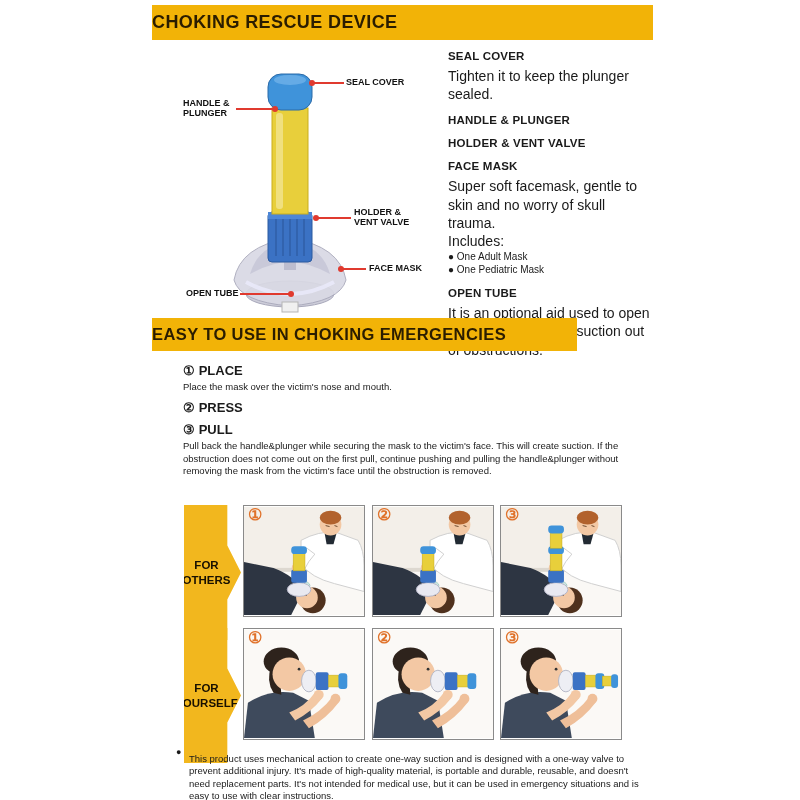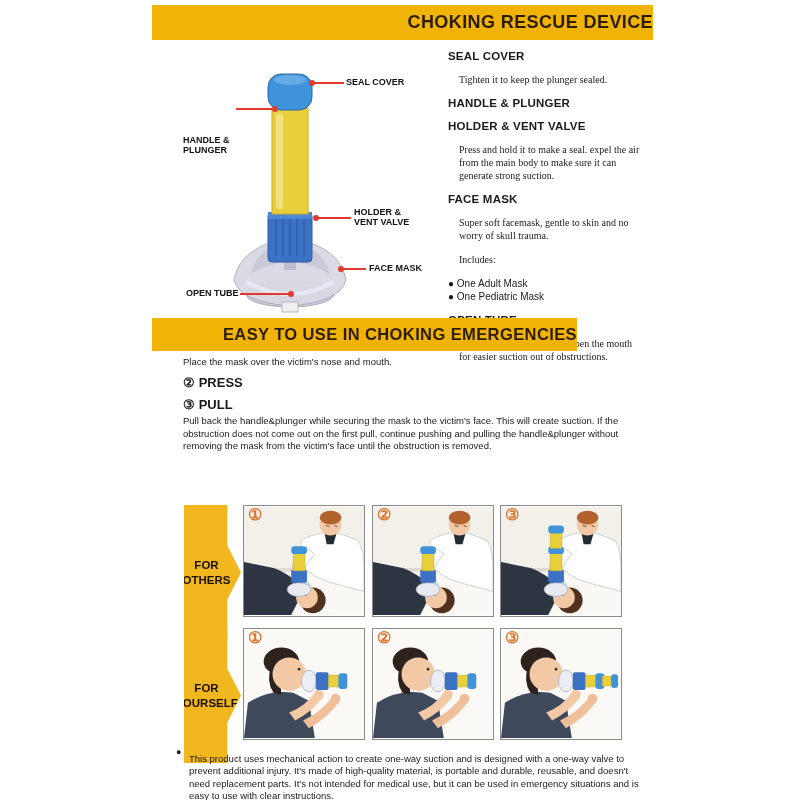--- a/index.html
+++ b/index.html
@@ -3,35 +3,35 @@
 <meta charset="utf-8">
 <style>
   html,body{margin:0;padding:0;}
   body{
     width:800px;height:800px;background:#ffffff;position:relative;
     font-family:"Liberation Sans",sans-serif;color:#1a1a1a;overflow:hidden;
   }
   .abs{position:absolute;}
   
   .banner{
-    background:#F2B307;color:#2B1D00;font-weight:bold;text-align:right;
+    background:#F2B307;color:#2B1D00;font-weight:bold;text-align:left;
     letter-spacing:.4px;
   }
   #banner1{left:152px;top:5px;width:501px;height:35px;line-height:35px;font-size:18px;}
   #banner2{left:152px;top:318px;width:425px;height:33px;line-height:33px;font-size:16.5px;}
   
   .callout{font-size:9px;font-weight:bold;color:#111;white-space:pre-line;line-height:1.15;}
   .pline{position:absolute;height:2px;background:#E03A2F;}
   .pline.dot-l::before{content:"";position:absolute;left:-4px;top:-2px;width:6px;height:6px;border-radius:50%;background:#E03A2F;}
   .pline.dot-r::after{content:"";position:absolute;right:-4px;top:-2px;width:6px;height:6px;border-radius:50%;background:#E03A2F;}
   
   #details{left:448px;top:50px;width:206px;}
   .d-head{font-size:11.5px;font-weight:bold;margin:11px 0 5px 0;letter-spacing:.2px;}
   .d-head:first-child{margin-top:0;}
-  .d-body{font-size:10px;line-height:1.3;margin:11px;font-family:Liberation Serif, serif;}
+  .d-body{font-size:14px;line-height:1.3;margin:0;}
   .d-bullet{font-size:10px;line-height:1.3;}
   
   #steps{left:183px;top:356px;width:458px;}
   .step-h{font-size:13px;font-weight:bold;margin:7px 0 3px 0;}
   .step-h .num{margin-right:4px;}
   .step-b{font-size:9.5px;line-height:1.3;margin:0;}
   
   .colhead{position:absolute;top:483px;width:124px;text-align:center;font-size:12.5px;font-weight:bold;margin-top:32px;}
   .colhead .tri{font-size:11px;margin-right:5px;}
   .panel{
@@ -122,56 +122,56 @@
   <rect x="40" y="146" width="44" height="7" fill="#4d86d6"></rect>
   <rect x="44" y="42" width="36" height="106" fill="#E8CF3B" stroke="#c9ae1e" stroke-width="1"></rect>
   <rect x="48" y="47" width="7" height="96" rx="3" fill="#ffffff" opacity="0.35"></rect>
   <rect x="40" y="8" width="44" height="36" rx="13" fill="#3F93DA" stroke="#2b6aa8" stroke-width="1"></rect>
   <ellipse cx="62" cy="14" rx="16" ry="5" fill="#6fb1e8" opacity="0.8"></ellipse>
 </svg>
 
 <div class="abs callout" style="left:346px;top:77px;">SEAL COVER</div>
 <div class="abs pline dot-l" style="left:313px;top:82px;width:31px;"></div>
 
-<div class="abs callout" style="left:183px;top:98px;width:54px;margin-top:37px;">HANDLE &amp;
+<div class="abs callout" style="left:183px;top:98px;width:54px;">HANDLE &amp;
 PLUNGER</div>
 <div class="abs pline dot-r" style="left:236px;top:108px;width:38px;"></div>
 
 <div class="abs callout" style="left:354px;top:207px;">HOLDER &amp;
 VENT VALVE</div>
 <div class="abs pline dot-l" style="left:317px;top:217px;width:34px;"></div>
 
 <div class="abs callout" style="left:369px;top:263px;">FACE MASK</div>
 <div class="abs pline dot-l" style="left:342px;top:268px;width:24px;"></div>
 
 <div class="abs callout" style="left:186px;top:288px;">OPEN TUBE</div>
 <div class="abs pline dot-r" style="left:240px;top:293px;width:50px;"></div>
 
 <div id="details" class="abs">
   <div class="d-head">SEAL COVER</div>
   <p class="d-body">Tighten it to keep the plunger sealed.</p>
 
   <div class="d-head">HANDLE &amp; PLUNGER</div>
 
   <div class="d-head">HOLDER &amp; VENT VALVE</div>
-  <p class="d-body">Press and hold it to make a seal. expel the air from the main body to make sure it can generate strong suction.</p>
 
   <div class="d-head">FACE MASK</div>
   <p class="d-body">Super soft facemask, gentle to skin and no worry of skull trauma.</p>
   <div class="d-body">Includes:</div>
   <div class="d-bullet"><span>●</span> <span>One Adult Mask</span></div>
   <div class="d-bullet"><span>●</span> <span>One Pediatric Mask</span></div>
 
   <div class="d-head">OPEN TUBE</div>
   <p class="d-body">It is an optional aid used to open the mouth for easier suction out of obstructions.</p>
 </div>
 
 <div id="banner2" class="abs banner">EASY TO USE IN CHOKING EMERGENCIES</div>
 
 <div id="steps" class="abs">
+  <div class="step-h"><span class="num">①</span><span>PLACE</span></div>
   <p class="step-b">Place the mask over the victim's nose and mouth.</p>
   <div class="step-h"><span class="num">②</span><span>PRESS</span></div>
   <div class="step-h"><span class="num">③</span><span>PULL</span></div>
   <p class="step-b">Pull back the handle&amp;plunger while securing the mask to the victim's face. This will create suction. If the obstruction does not come out on the first pull, continue pushing and pulling the handle&amp;plunger without removing the mask from the victim's face until the obstruction is removed.</p>
 </div>
 
 <div class="colhead" style="left:243px;"><span class="tri">▼</span><span>PLACE</span></div>
 <div class="colhead" style="left:371px;"><span class="tri">▼</span><span>PRESS</span></div>
 <div class="colhead" style="left:499px;"><span class="tri">▼</span><span>PULL</span></div>
 

